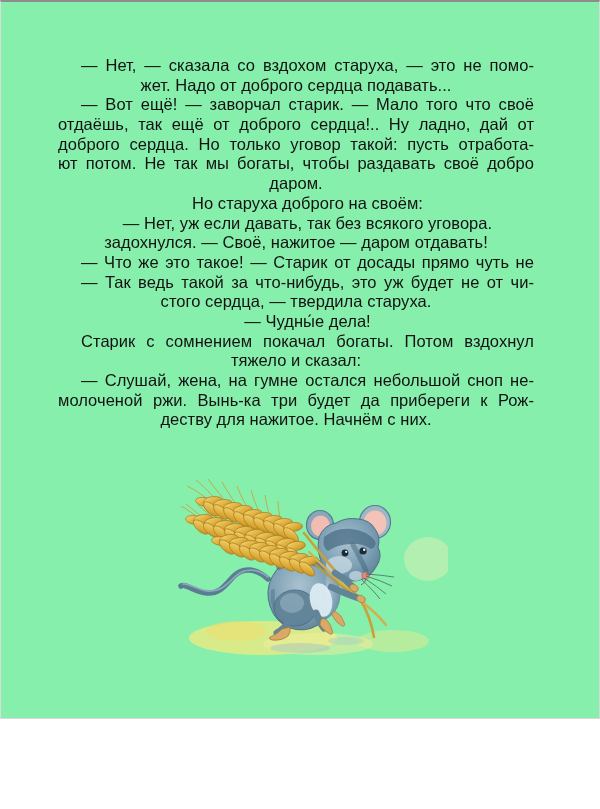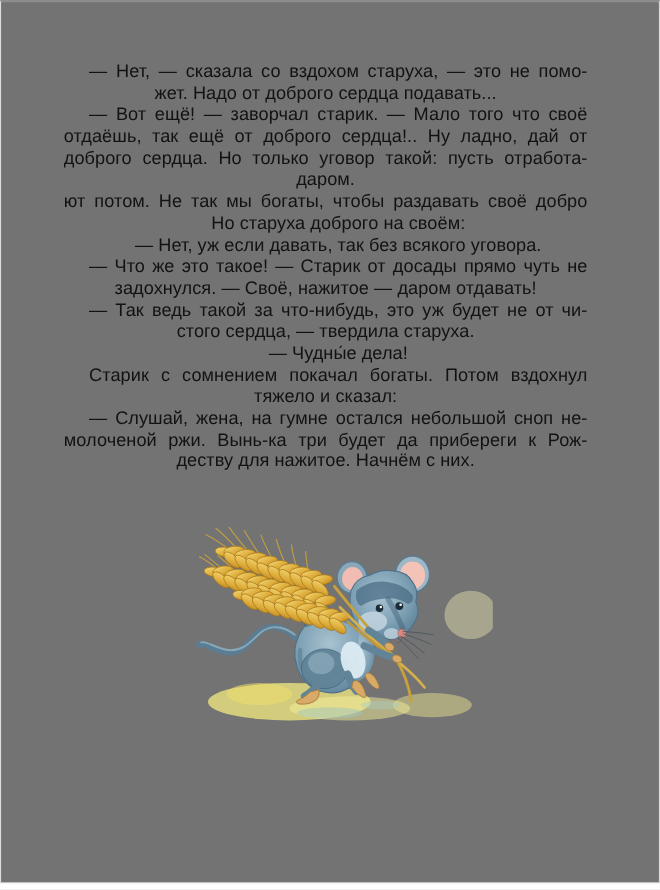--- a/index.html
+++ b/index.html
@@ -1,20 +1,20 @@
 <!DOCTYPE html>
 <html lang="ru"><head>
 <meta charset="utf-8">
 <style>
   html, body { margin: 0; padding: 0; background: #ffffff; }
   .screen {
     position: relative;
     width: 600px;
-    height: 803px;
-    background: #737373;
+    height: 719px;
+    background: #86efac;
     overflow: hidden;
     font-family: "Liberation Sans", sans-serif;
   }
   .page-frame {
     position: absolute;
     inset: 0;
     border-top: 2px solid #8d8d8d;
     border-left: 1px solid #dcdcdc;
     border-right: 1px solid #d8d8d8;
     border-bottom: 1px solid #d8d8d8;
@@ -57,32 +57,32 @@
 
   <div class="story" lang="ru">
       <div class="para">
         <div class="line first">— Нет, — сказала со вздохом старуха, — это не помо-</div>
         <div class="line last">жет. Надо от доброго сердца подавать...</div>
       </div>
       <div class="para">
         <div class="line first">— Вот ещё! — заворчал старик. — Мало того что своё</div>
         <div class="line">отдаёшь, так ещё от доброго сердца!.. Ну ладно, дай от</div>
         <div class="line">доброго сердца. Но только уговор такой: пусть отработа-</div>
+        <div class="line">ют потом. Не так мы богаты, чтобы раздавать своё добро</div>
         <div class="line last">даром.</div>
-        <div class="line">ют потом. Не так мы богаты, чтобы раздавать своё добро</div>
       </div>
       <div class="para">
         <div class="line first last">Но старуха доброго на своём:</div>
       </div>
       <div class="para">
         <div class="line first last">— Нет, уж если давать, так без всякого уговора.</div>
       </div>
       <div class="para">
+        <div class="line last">задохнулся. — Своё, нажитое — даром отдавать!</div>
         <div class="line first">— Что же это такое! — Старик от досады прямо чуть не</div>
-        <div class="line last">задохнулся. — Своё, нажитое — даром отдавать!</div>
       </div>
       <div class="para">
         <div class="line first">— Так ведь такой за что-нибудь, это уж будет не от чи-</div>
         <div class="line last">стого сердца, — твердила старуха.</div>
       </div>
       <div class="para">
         <div class="line first last">— Чудны́е дела!</div>
       </div>
       <div class="para">
         <div class="line first">Старик с сомнением покачал богаты. Потом вздохнул</div>

